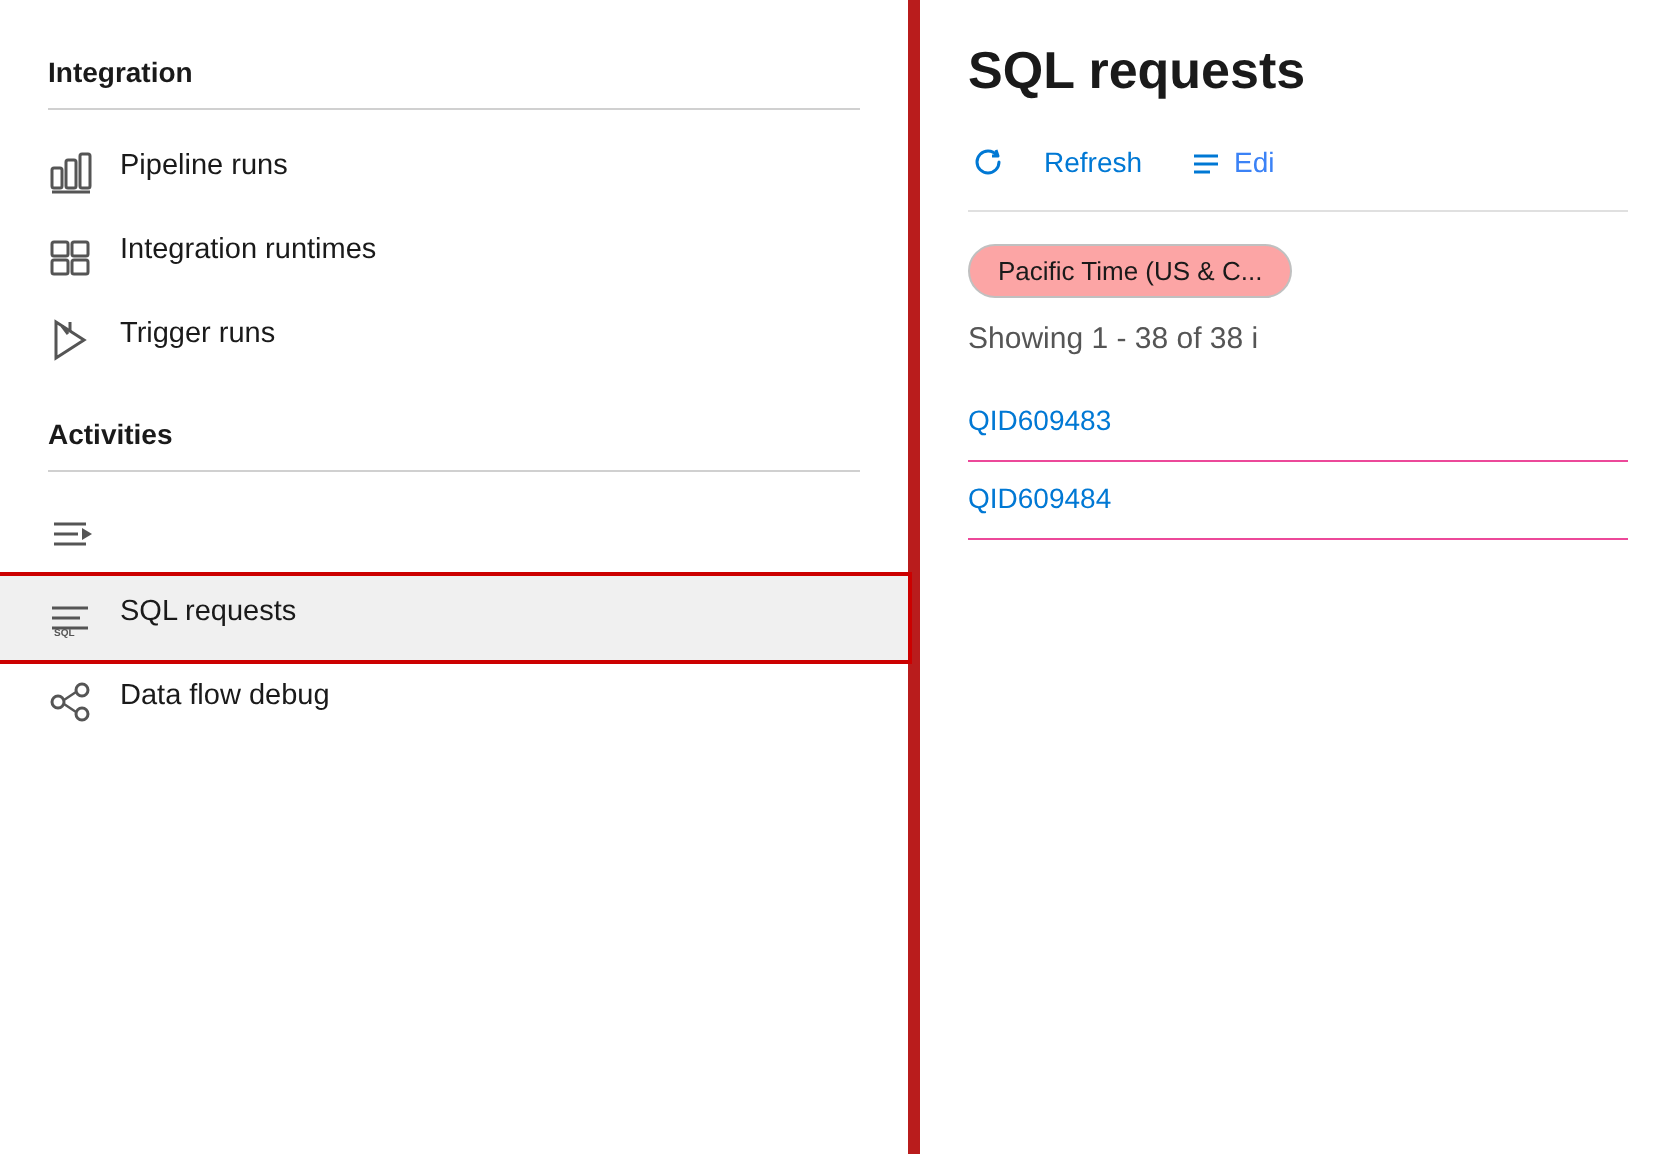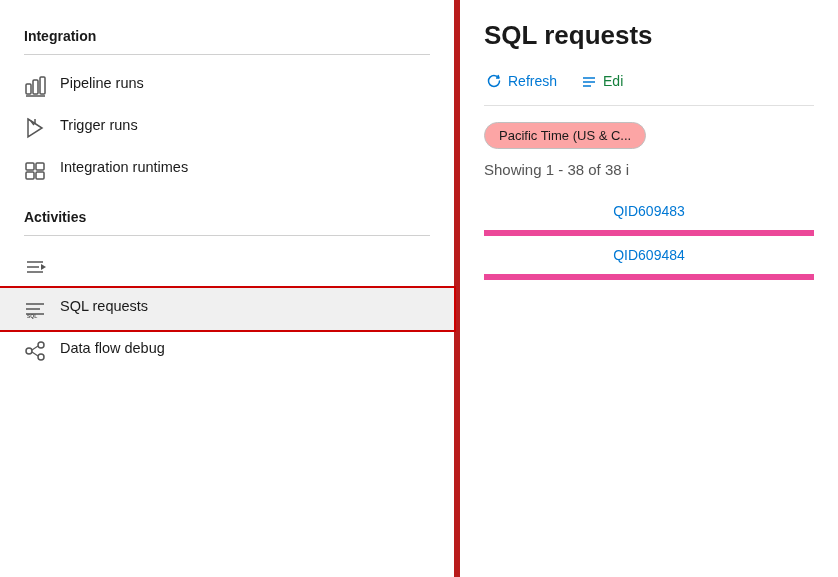--- a/index.html
+++ b/index.html
@@ -77,42 +77,42 @@
       align-items: center;
       gap: 20px;
       margin-bottom: 16px;
       border-bottom: 1px solid #e0e0e0;
       padding-bottom: 12px;
     }
 
     .toolbar-btn {
       display: flex;
       align-items: center;
+      gap: 20px;
+      background: none;
+      border: none;
+      cursor: pointer;
+      font-size: 14px;
+      color: #0078d4;
+      padding: 4px 2px;
+    }
+
+    .toolbar-btn .btn-icon {
+      font-size: 16px;
+    }
+
+    .toolbar-btn-edit {
+      display: flex;
+      align-items: center;
       gap: 6px;
       background: none;
       border: none;
       cursor: pointer;
       font-size: 14px;
-      color: #0078d4;
-      padding: 4px 2px;
-    }
-
-    .toolbar-btn .btn-icon {
-      font-size: 16px;
-    }
-
-    .toolbar-btn-edit {
-      display: flex;
-      align-items: center;
-      gap: 6px;
-      background: none;
-      border: none;
-      cursor: pointer;
-      font-size: 14px;
-      color: #15803d;
+      color: #3b82f6;
       padding: 4px 2px;
     }
 
     .filter-bar {
       margin-bottom: 12px;
     }
 
     .filter-pill {
       display: inline-flex;
       align-items: center;
@@ -143,22 +143,21 @@
       margin-bottom: 4px;
     }
 
     .sort-icon {
       font-size: 12px;
       color: #555;
     }
 
     .table-row {
       padding: 10px 0;
-      border-bottom: 6px solid #ec4899;
-      text-align: center;
+      border-bottom: 1px solid #ec4899;
     }
 
     .table-cell-link {
       font-size: 14px;
       color: #0078d4;
       cursor: pointer;
       text-decoration: none;
     }
 
     
@@ -183,38 +182,38 @@
           <rect x="16" y="2" width="5" height="17" rx="1" stroke="#555" stroke-width="1.5" fill="none"></rect>
           <line x1="2" y1="21" x2="21" y2="21" stroke="#555" stroke-width="1.5"></line>
         </svg>
       </span>
       <span>Pipeline runs</span>
     </div>
 
     <div class="sidebar-item">
       <span class="item-icon">
         <svg width="22" height="22" viewBox="0 0 22 22" fill="none">
-          <polygon points="4,2 18,11 4,20" stroke="#555" stroke-width="1.5" fill="none"></polygon>
-          <line x1="11" y1="2" x2="11" y2="7" stroke="#555" stroke-width="1.5"></line>
-          <line x1="7" y1="4" x2="10" y2="8" stroke="#555" stroke-width="1.5"></line>
-        </svg>
-      </span>
-      <span>Trigger runs</span>
-    </div>
-
-    <div class="sidebar-item">
-      <span class="item-icon">
-        <svg width="22" height="22" viewBox="0 0 22 22" fill="none">
           <rect x="2" y="4" width="8" height="7" rx="1" stroke="#555" stroke-width="1.5" fill="none"></rect>
           <rect x="12" y="4" width="8" height="7" rx="1" stroke="#555" stroke-width="1.5" fill="none"></rect>
           <rect x="2" y="13" width="8" height="7" rx="1" stroke="#555" stroke-width="1.5" fill="none"></rect>
           <rect x="12" y="13" width="8" height="7" rx="1" stroke="#555" stroke-width="1.5" fill="none"></rect>
         </svg>
       </span>
       <span>Integration runtimes</span>
+    </div>
+
+    <div class="sidebar-item">
+      <span class="item-icon">
+        <svg width="22" height="22" viewBox="0 0 22 22" fill="none">
+          <polygon points="4,2 18,11 4,20" stroke="#555" stroke-width="1.5" fill="none"></polygon>
+          <line x1="11" y1="2" x2="11" y2="7" stroke="#555" stroke-width="1.5"></line>
+          <line x1="7" y1="4" x2="10" y2="8" stroke="#555" stroke-width="1.5"></line>
+        </svg>
+      </span>
+      <span>Trigger runs</span>
     </div>
   </div>
 
   <div style="margin-top: 10px;">
     <div class="sidebar-section-title">Activities</div>
     <div class="sidebar-divider"></div>
 
     <div class="sidebar-item">
       <span class="item-icon">
         <svg width="22" height="22" viewBox="0 0 22 22" fill="none">

